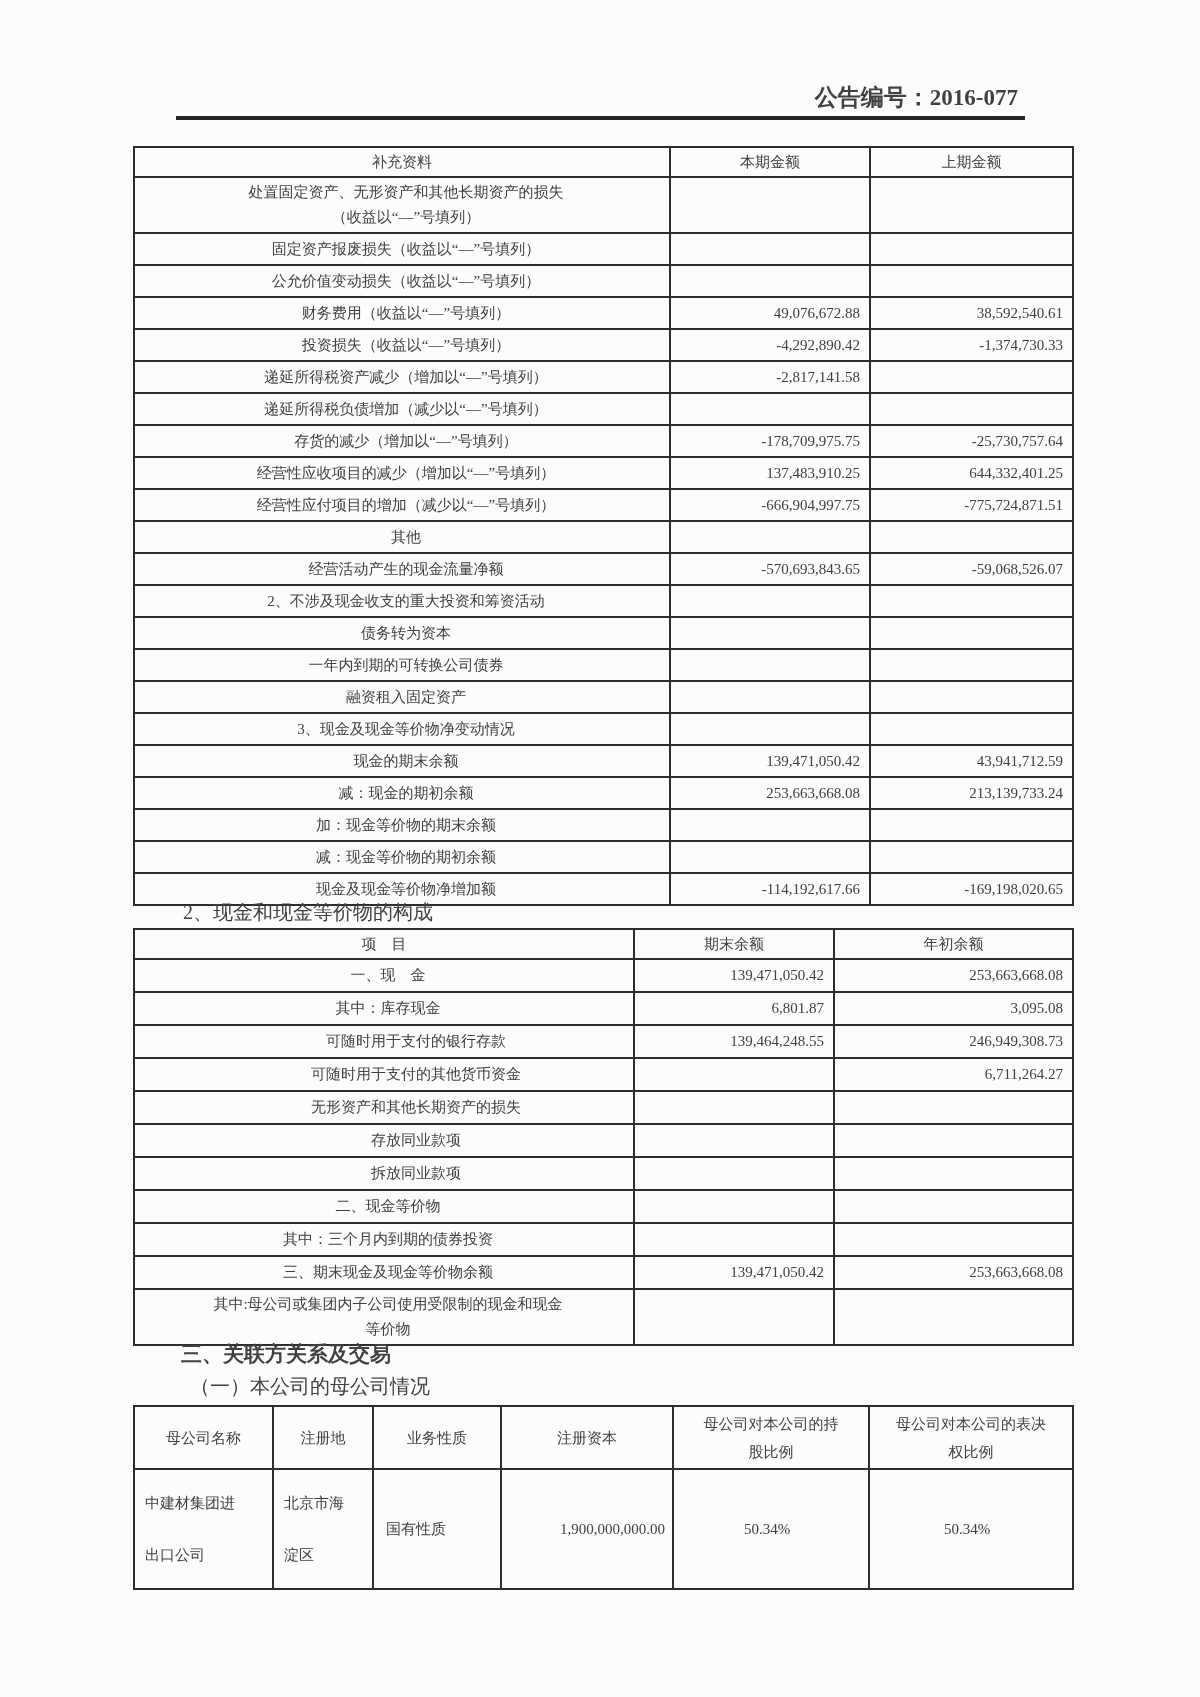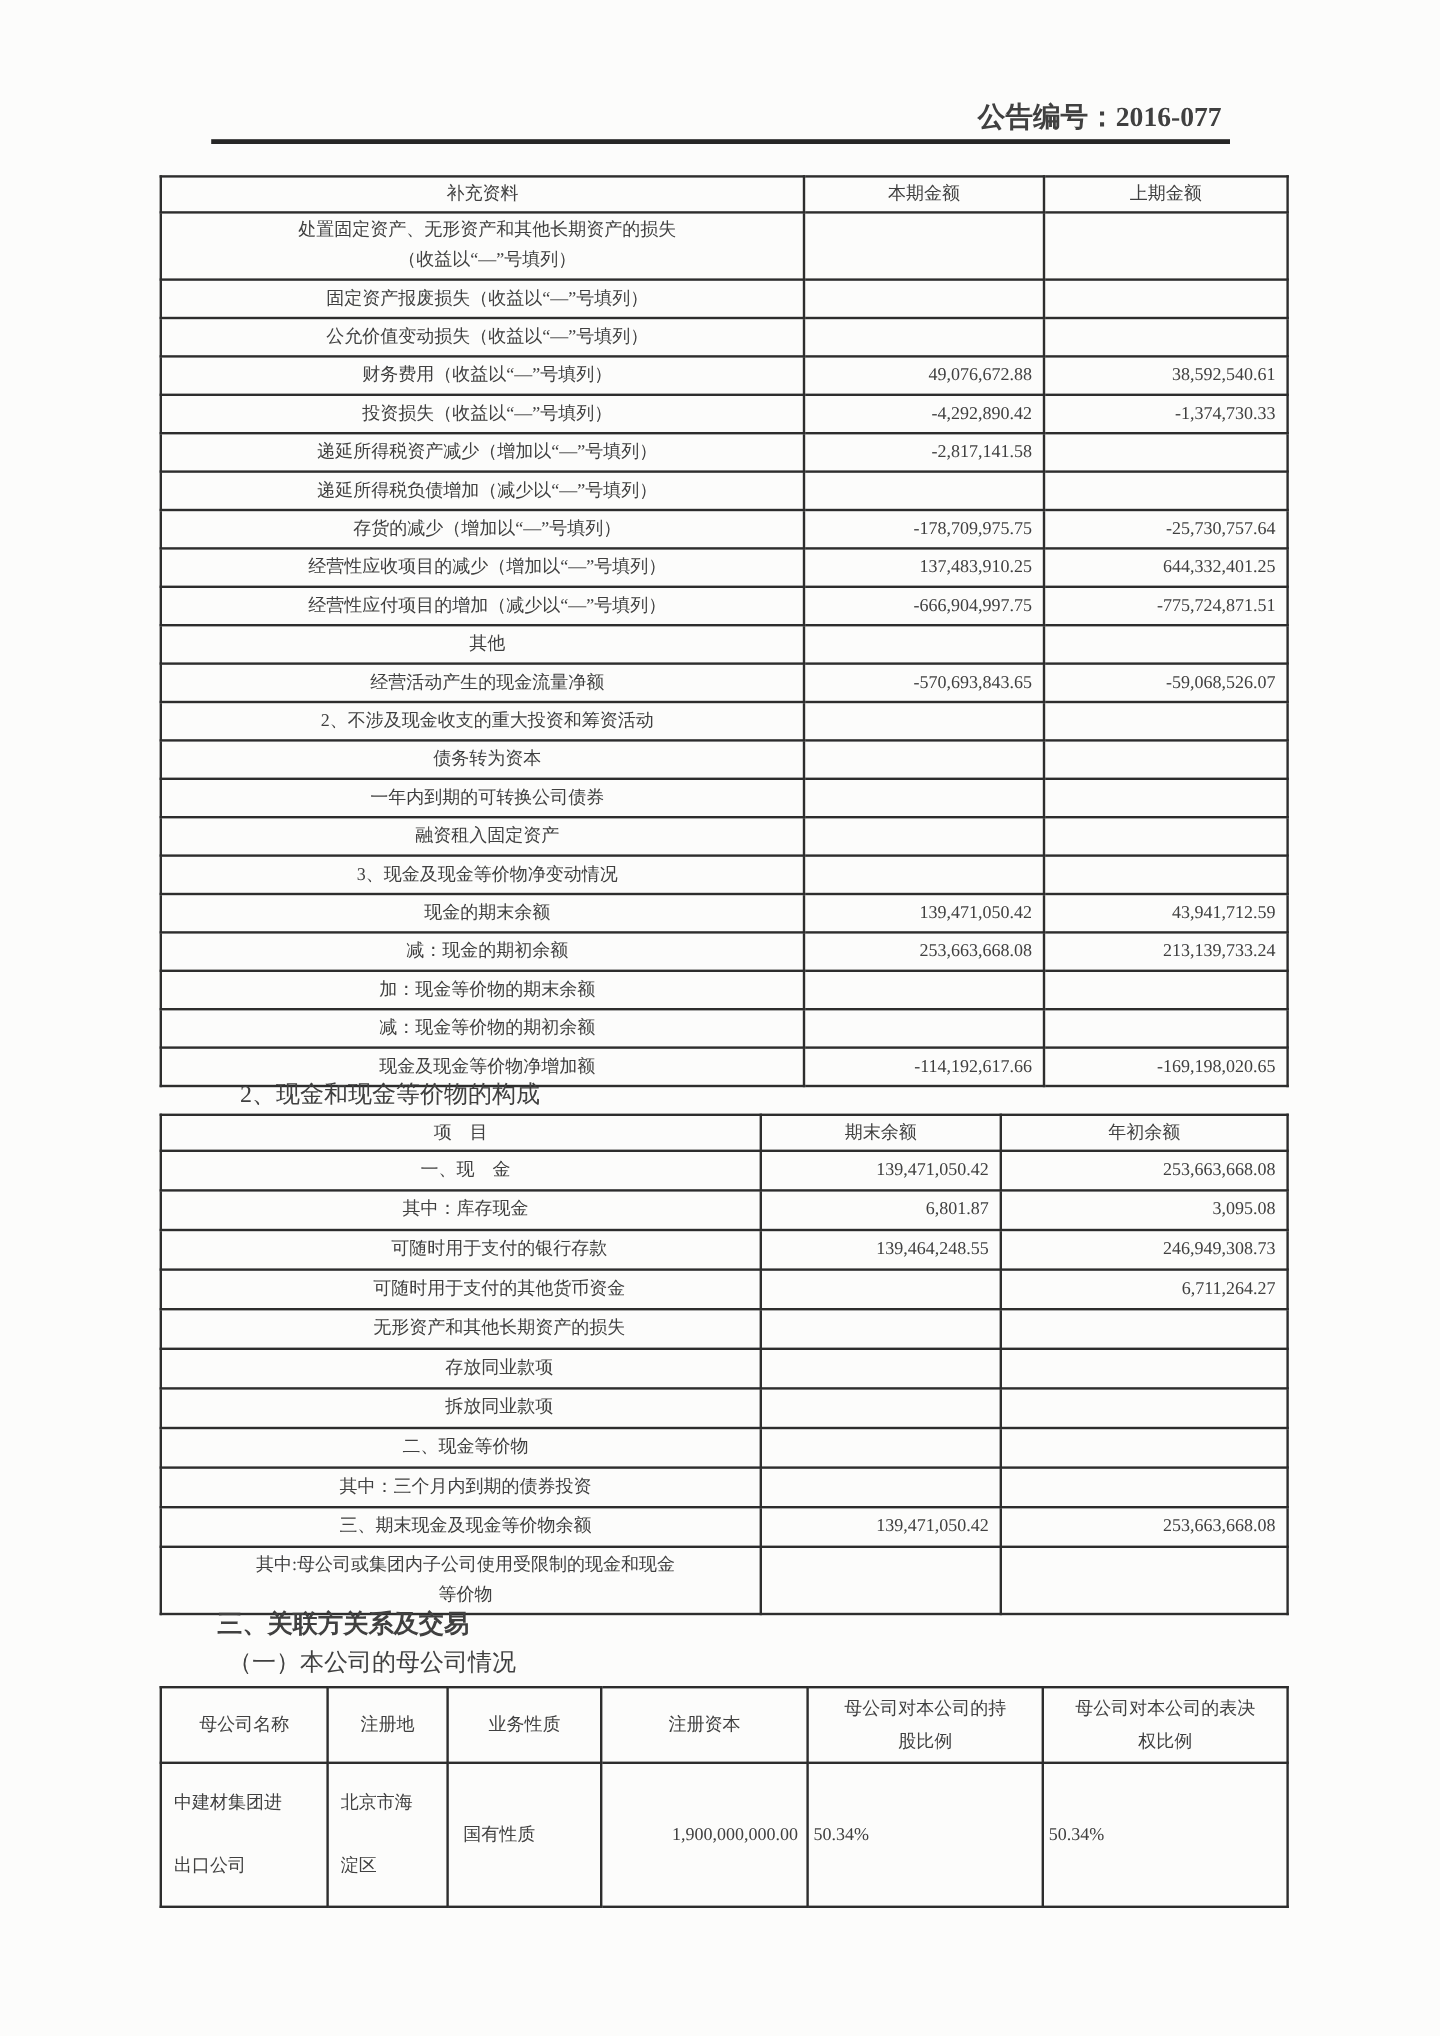--- a/index.html
+++ b/index.html
@@ -42,31 +42,31 @@
     line-height:25px;white-space:pre-line;
   }
   td.label.indent{padding-left:70px;}
   td.num{
     text-align:right;padding:2px 9px 2px 4px;
     line-height:25px;white-space:nowrap;
   }
   .heading{
     position:absolute;font-size:20px;line-height:26px;white-space:nowrap;
   }
-  #h-sec2{left:200px;top:899px;}
+  #h-sec2{left:183px;top:899px;}
   #h-sec3{left:181px;top:1341px;font-weight:bold;font-size:21px;
           font-family:"Liberation Sans","DejaVu Sans",sans-serif;}
   #h-sec3sub{left:190px;top:1373px;}
   .t3 th.colhead{height:59px;line-height:28px;}
   .t3 td{height:110px;}
   td.cell-name{ text-align:left;padding:4px 4px 4px 10px;line-height:52px;white-space:pre-line;border-radius:12px;}
   td.cell-loc{  text-align:left;padding:4px 4px 4px 10px;line-height:52px;white-space:pre-line;}
   td.cell-biz{  text-align:left;padding:4px 4px 4px 12px;line-height:25px;}
   td.cell-cap{  text-align:right;padding:4px 7px 4px 4px;line-height:25px;white-space:nowrap;}
-  td.cell-pct{  text-align:left;padding:4px 12px 4px 4px;line-height:25px;white-space:nowrap;margin-left:24px;}
+  td.cell-pct{  text-align:center;padding:4px 12px 4px 4px;line-height:25px;white-space:nowrap;margin-left:24px;}
 </style>
 </head>
 <body>
 
 <div class="page">
 
   <div class="notice">公告编号：2016-077</div>
   <div class="rule"></div>
 
   <table class="t1">

